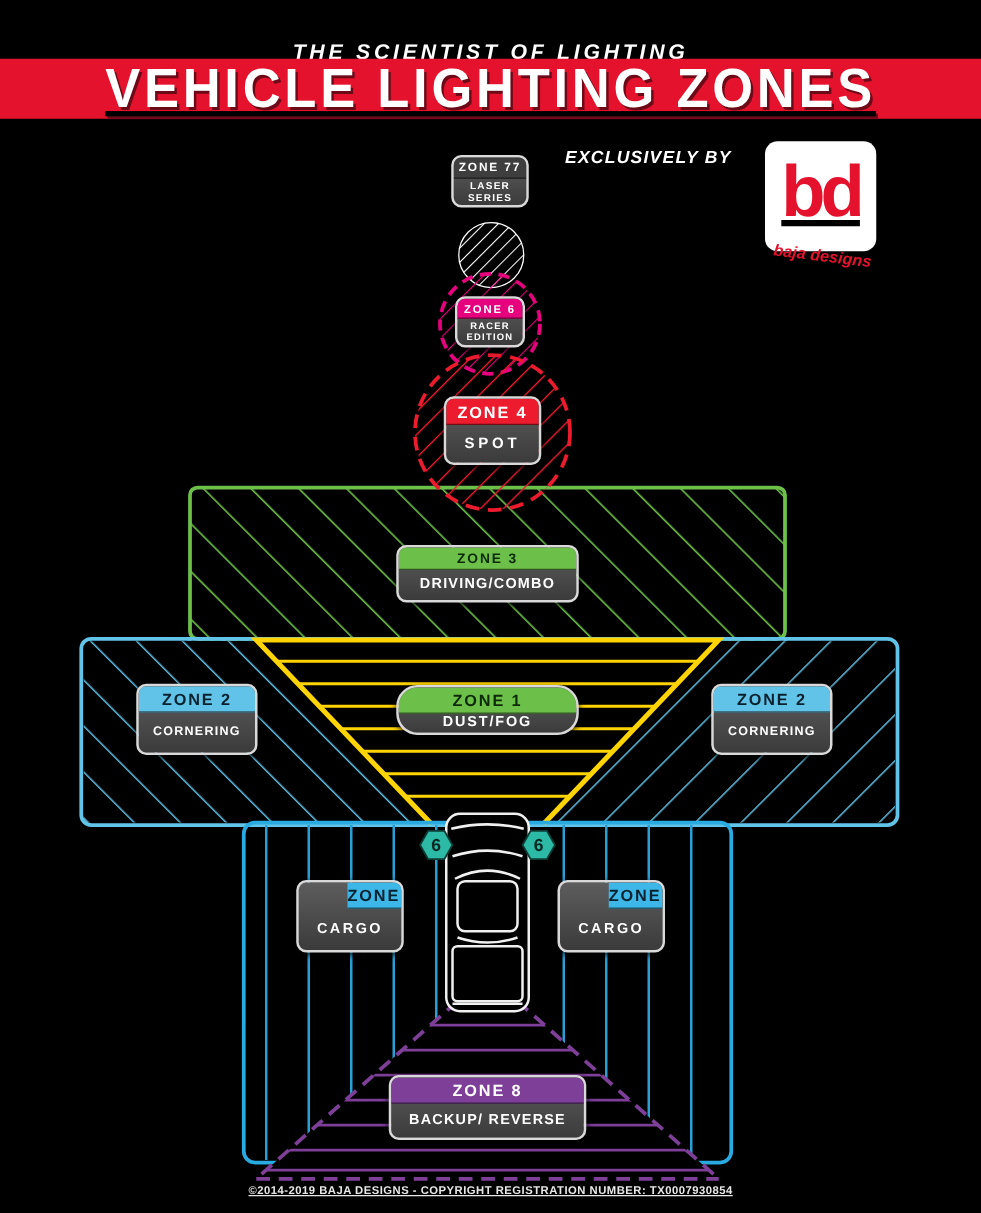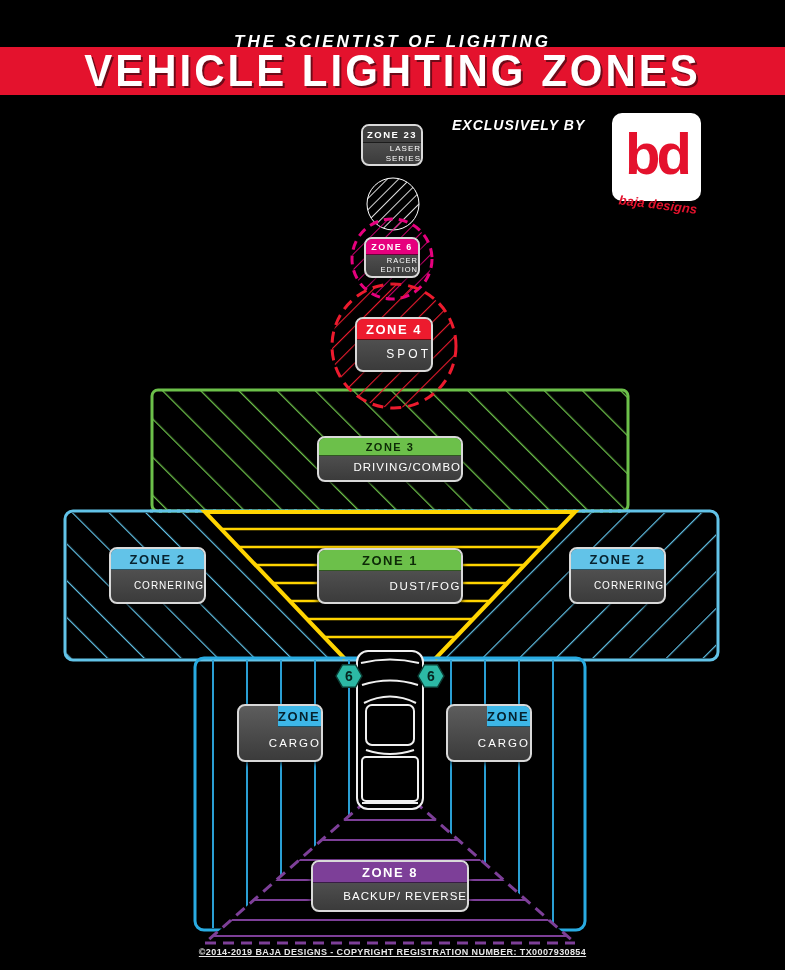--- a/index.html
+++ b/index.html
@@ -12,34 +12,35 @@
   svg text { font-family:"Liberation Sans", sans-serif; }
 
   
   .tagline {
     position:absolute; top:32px; left:0; width:785px; text-align:center;
     color:#fff; font-size:17px; font-weight:bold; font-style:italic;
     letter-spacing:3px; white-space:nowrap;
   }
   .banner {
     position:absolute; top:47px; left:0; width:785px; height:48px;
-    background:#e4122d; display:flex; align-items:center; justify-content:center;
+    background:#e4122d; display:flex; align-items:center; justify-content:center;text-decoration:underline;
   }
   .banner-title {
     color:#fff; font-size:42px; font-weight:bold; letter-spacing:3px;
     white-space:nowrap; text-shadow:2px 2px 0 #6d0a18; transform:scaleY(1.05);
   }
   .exclusively {
     position:absolute; top:117px; left:452px; color:#fff; font-size:14px;
     font-weight:bold; font-style:italic; letter-spacing:1px; white-space:nowrap;
   }
   .logo-box {
     position:absolute; top:113px; left:612px; width:89px; height:88px;
     background:#fff; border-radius:10px; display:flex; align-items:center;
     justify-content:center;
+    text-decoration:underline;
   }
   .logo-letters {
     color:#e4122d; font-size:58px; font-weight:bold; letter-spacing:-4px;
     line-height:1; padding-bottom:6px;
   }
   .logo-script {
     position:absolute; top:197px; left:608px; width:100px; text-align:center;
     color:#e4122d; font-size:13px; font-weight:bold; font-style:italic;
     transform:rotate(7deg); white-space:nowrap;
   }
@@ -50,22 +51,22 @@
     background:linear-gradient(180deg,#5d5d5d 0%,#3b3b3b 100%);
     display:flex; flex-direction:column; overflow:hidden;
     box-shadow:0 2px 5px rgba(0,0,0,0.85); box-sizing:border-box;
   }
   .badge .hdr {
     text-align:center; font-weight:bold; letter-spacing:1.5px;
     padding:3px 0 2px; border-bottom:1px solid rgba(0,0,0,0.55);
     white-space:nowrap;
   }
   .badge .bdy {
-    flex:1; display:flex; flex-direction:column; align-items:flex-end;
-    justify-content:center; color:#fff; font-weight:normal;
+    flex:1; display:flex; flex-direction:column; align-items:center;
+    justify-content:center; color:#fff; font-weight:bold;
     letter-spacing:1.5px; line-height:1.15; text-align:center; white-space:nowrap;
   }
   .hdr-dark    { background:#3e3e3e; color:#fff; }
   .hdr-magenta { background:#e6007e; color:#fff; }
   .hdr-red     { background:#ed1b2e; color:#fff; }
   .hdr-green   { background:#6cc04a; color:#0d2a07; }
   .hdr-blue    { background:#62c3e8; color:#07222e; }
   .hdr-blue2   { background:#3db7e8; color:#06222e;margin-left:39px; }
   .hdr-purple  { background:#7d3f98; color:#fff; }
 
@@ -205,21 +206,21 @@
   <div class="banner">
     <div class="banner-title">VEHICLE LIGHTING ZONES</div>
   </div>
   <div class="exclusively">EXCLUSIVELY BY</div>
   <div class="logo-box">
     <div class="logo-letters">bd</div>
   </div>
   <div class="logo-script">baja designs</div>
 
   <div class="badge" style="left:361px;top:124px;width:62px;height:42px;">
-    <div class="hdr hdr-dark" style="font-size:9.5px;">ZONE 23</div>
+    <div class="hdr hdr-dark" style="font-size:9.5px;">ZONE 77</div>
     <div class="bdy" style="font-size:8px;letter-spacing:1px;">
       <span>LASER</span>
       <span>SERIES</span>
     </div>
   </div>
 
   <div class="badge" style="left:364px;top:237px;width:56px;height:41px;">
     <div class="hdr hdr-magenta" style="font-size:9px;">ZONE 6</div>
     <div class="bdy" style="font-size:7.5px;letter-spacing:1px;">
       <span>RACER</span>
@@ -235,21 +236,21 @@
   <div class="badge" style="left:317px;top:436px;width:146px;height:46px;">
     <div class="hdr hdr-green" style="font-size:11px;">ZONE 3</div>
     <div class="bdy" style="font-size:11.5px;letter-spacing:1px;">DRIVING/COMBO</div>
   </div>
 
   <div class="badge" style="left:109px;top:547px;width:97px;height:57px;">
     <div class="hdr hdr-blue" style="font-size:13px;">ZONE 2</div>
     <div class="bdy" style="font-size:10px;letter-spacing:1px;">CORNERING</div>
   </div>
 
-  <div class="badge" style="left:317px;top:548px;width:146px;height:56px;">
+  <div class="badge" style="left:317px;top:548px;width:146px;height:40px;border-radius:17px;">
     <div class="hdr hdr-green" style="font-size:13px;">ZONE 1</div>
     <div class="bdy" style="font-size:11.5px;letter-spacing:1.5px;">DUST/FOG</div>
   </div>
 
   <div class="badge" style="left:569px;top:547px;width:97px;height:57px;">
     <div class="hdr hdr-blue" style="font-size:13px;">ZONE 2</div>
     <div class="bdy" style="font-size:10px;letter-spacing:1px;">CORNERING</div>
   </div>
 
   <div class="badge" style="left:237px;top:704px;width:86px;height:58px;">

